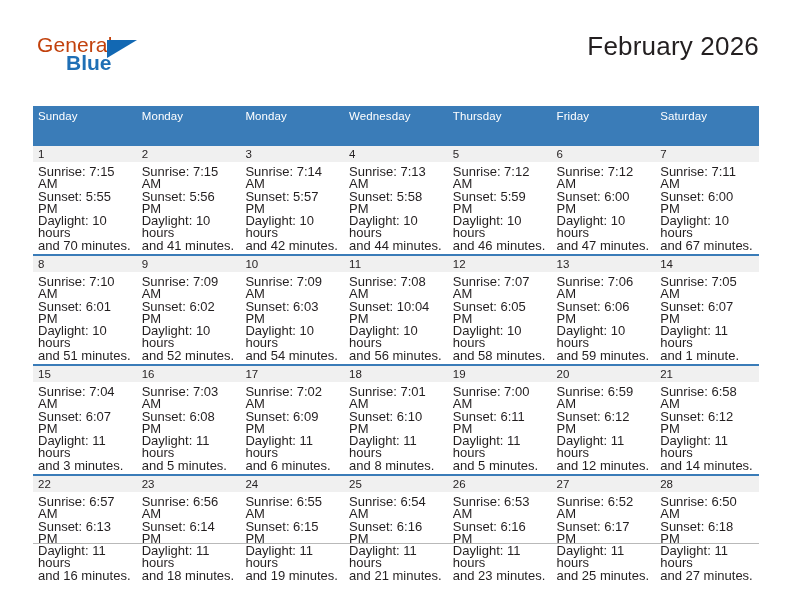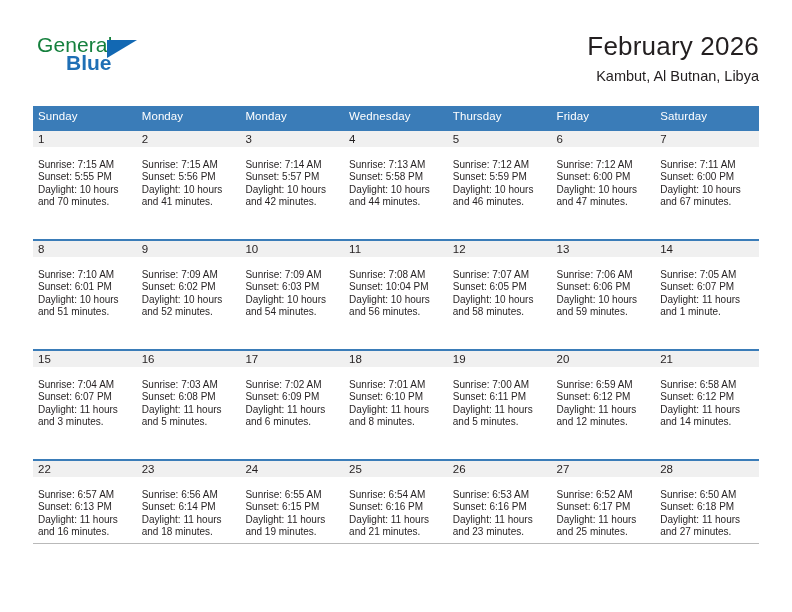--- a/index.html
+++ b/index.html
@@ -36,21 +36,21 @@
     top: 4px;
     width: 150px;
     height: 56px;
     line-height: 1;
     user-select: none;
   }
   .logo-general {
     display: block;
     font-size: 21px;
     letter-spacing: .1px;
-    color: #15803d;
+    color: #c2410c;
     font-family: "Liberation Sans", sans-serif;
   }
   .logo-blue {
     display: block;
     margin-top: -3px;
     margin-left: 29px;
     font-size: 21px;
     color: #1f6fb5;
     font-family: "Liberation Sans", sans-serif;
     font-weight: bold;
@@ -100,21 +100,21 @@
     width: 726px;
   }
   table.cal col { width: 103.71px; }
 
   thead th {
     background: #3a7cb8;
     color: #ffffff;
     font-weight: normal;
     font-size: 11.5px;
     text-align: left;
-    padding: 4px 0 7px 5px;
+    padding: 4px 0 22px 5px;
     height: 11px;
     letter-spacing: .1px;
     border: none;
   }
 
   tbody td {
     vertical-align: top;
     padding: 0;
     border-top: 2px solid #3a7cb8;
     border-left: none;
@@ -127,22 +127,22 @@
   .daynum-band {
     background: #f0f0f0;
     height: 16px;
     padding: 1px 0 1px 5px;
     box-sizing: border-box;
     font-size: 11.5px;
     color: #231f20;
     line-height: 14px;
   }
   .cell-body {
-    padding: 12px 6px 0 5px;
-    font-size: 10px;
+    padding: 4px 6px 0 5px;
+    font-size: 13px;
     line-height: 12.3px;
     color: #231f20;
   }
   .cell-body div { white-space: normal; }
   .bottom-rule {
     position: absolute;
     left: 33px;
     width: 726px;
     height: 1px;
     background: #b9b9b9;
@@ -156,21 +156,20 @@
   <div class="top-bar">
 
     <div class="logo">
       <span class="logo-general">General</span>
       <span class="logo-tri"></span>
       <span class="logo-blue">Blue</span>
     </div>
 
     <div class="title-block">
       <div class="cal-title">February 2026</div>
-      <div class="cal-subtitle">Kambut, Al Butnan, Libya</div>
     </div>
 
   </div>
 
   <div class="calendar">
     <table class="cal">
       <colgroup>
         <col>
           <col>
           <col>

